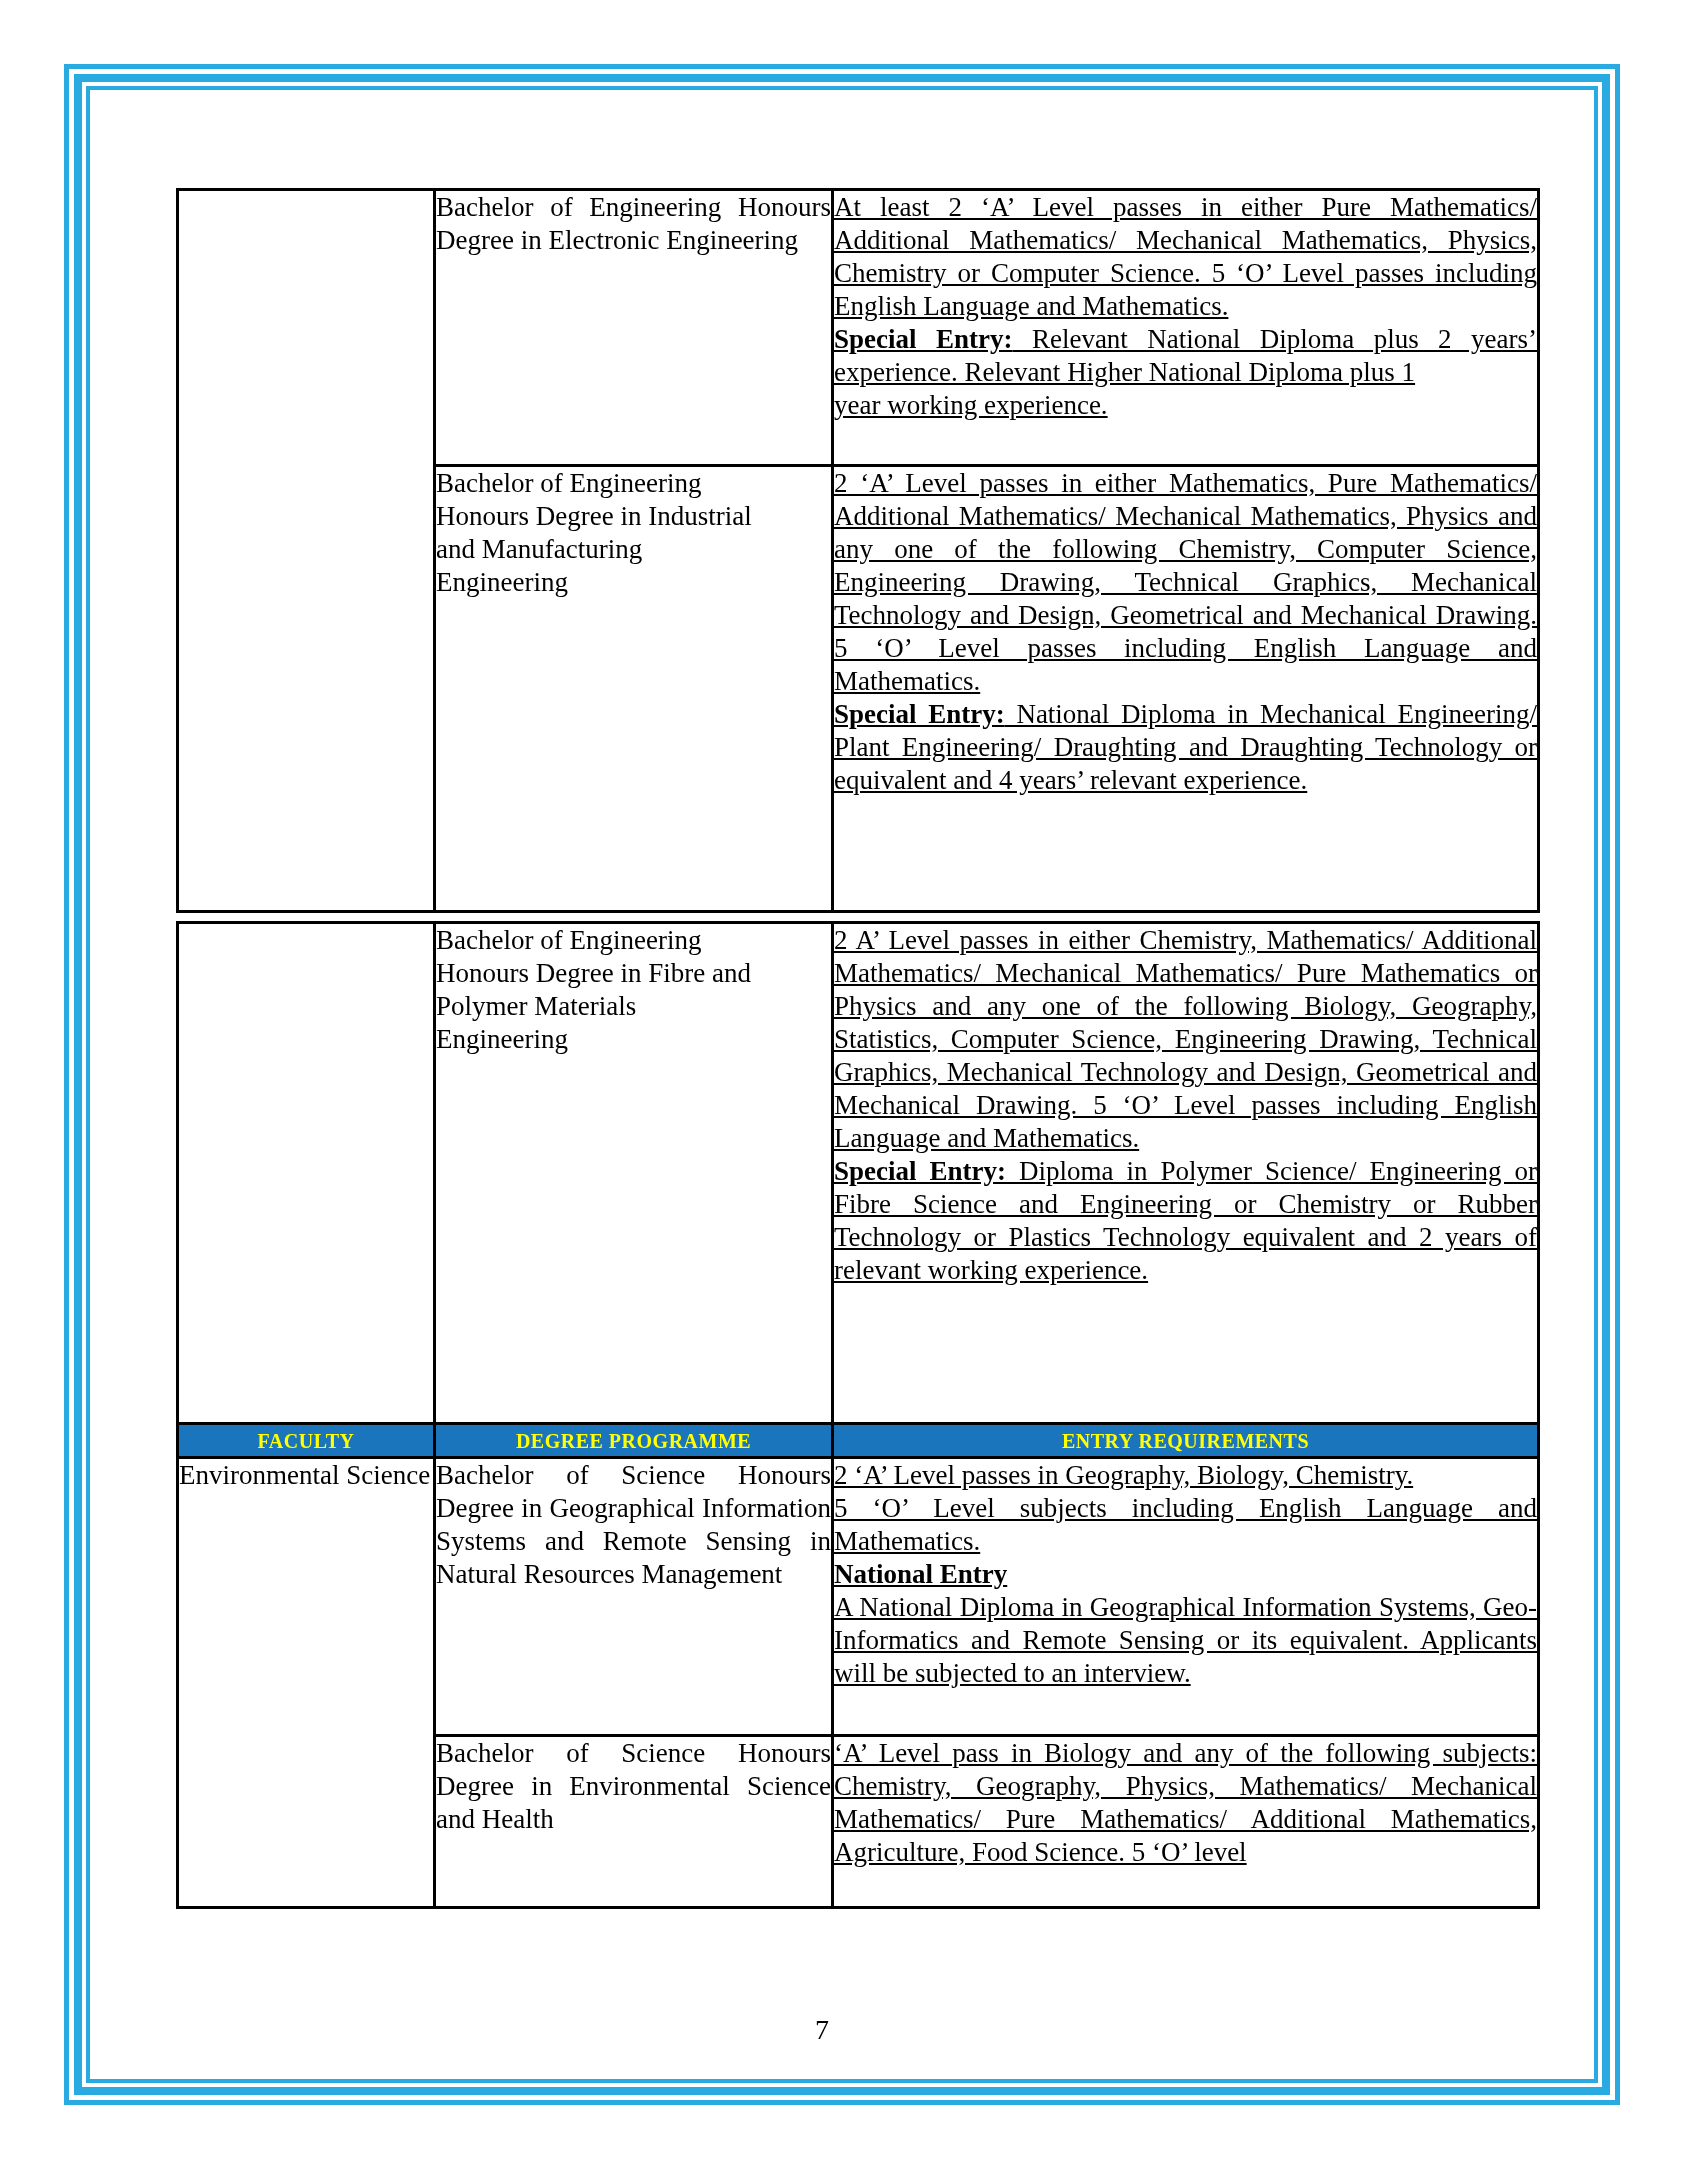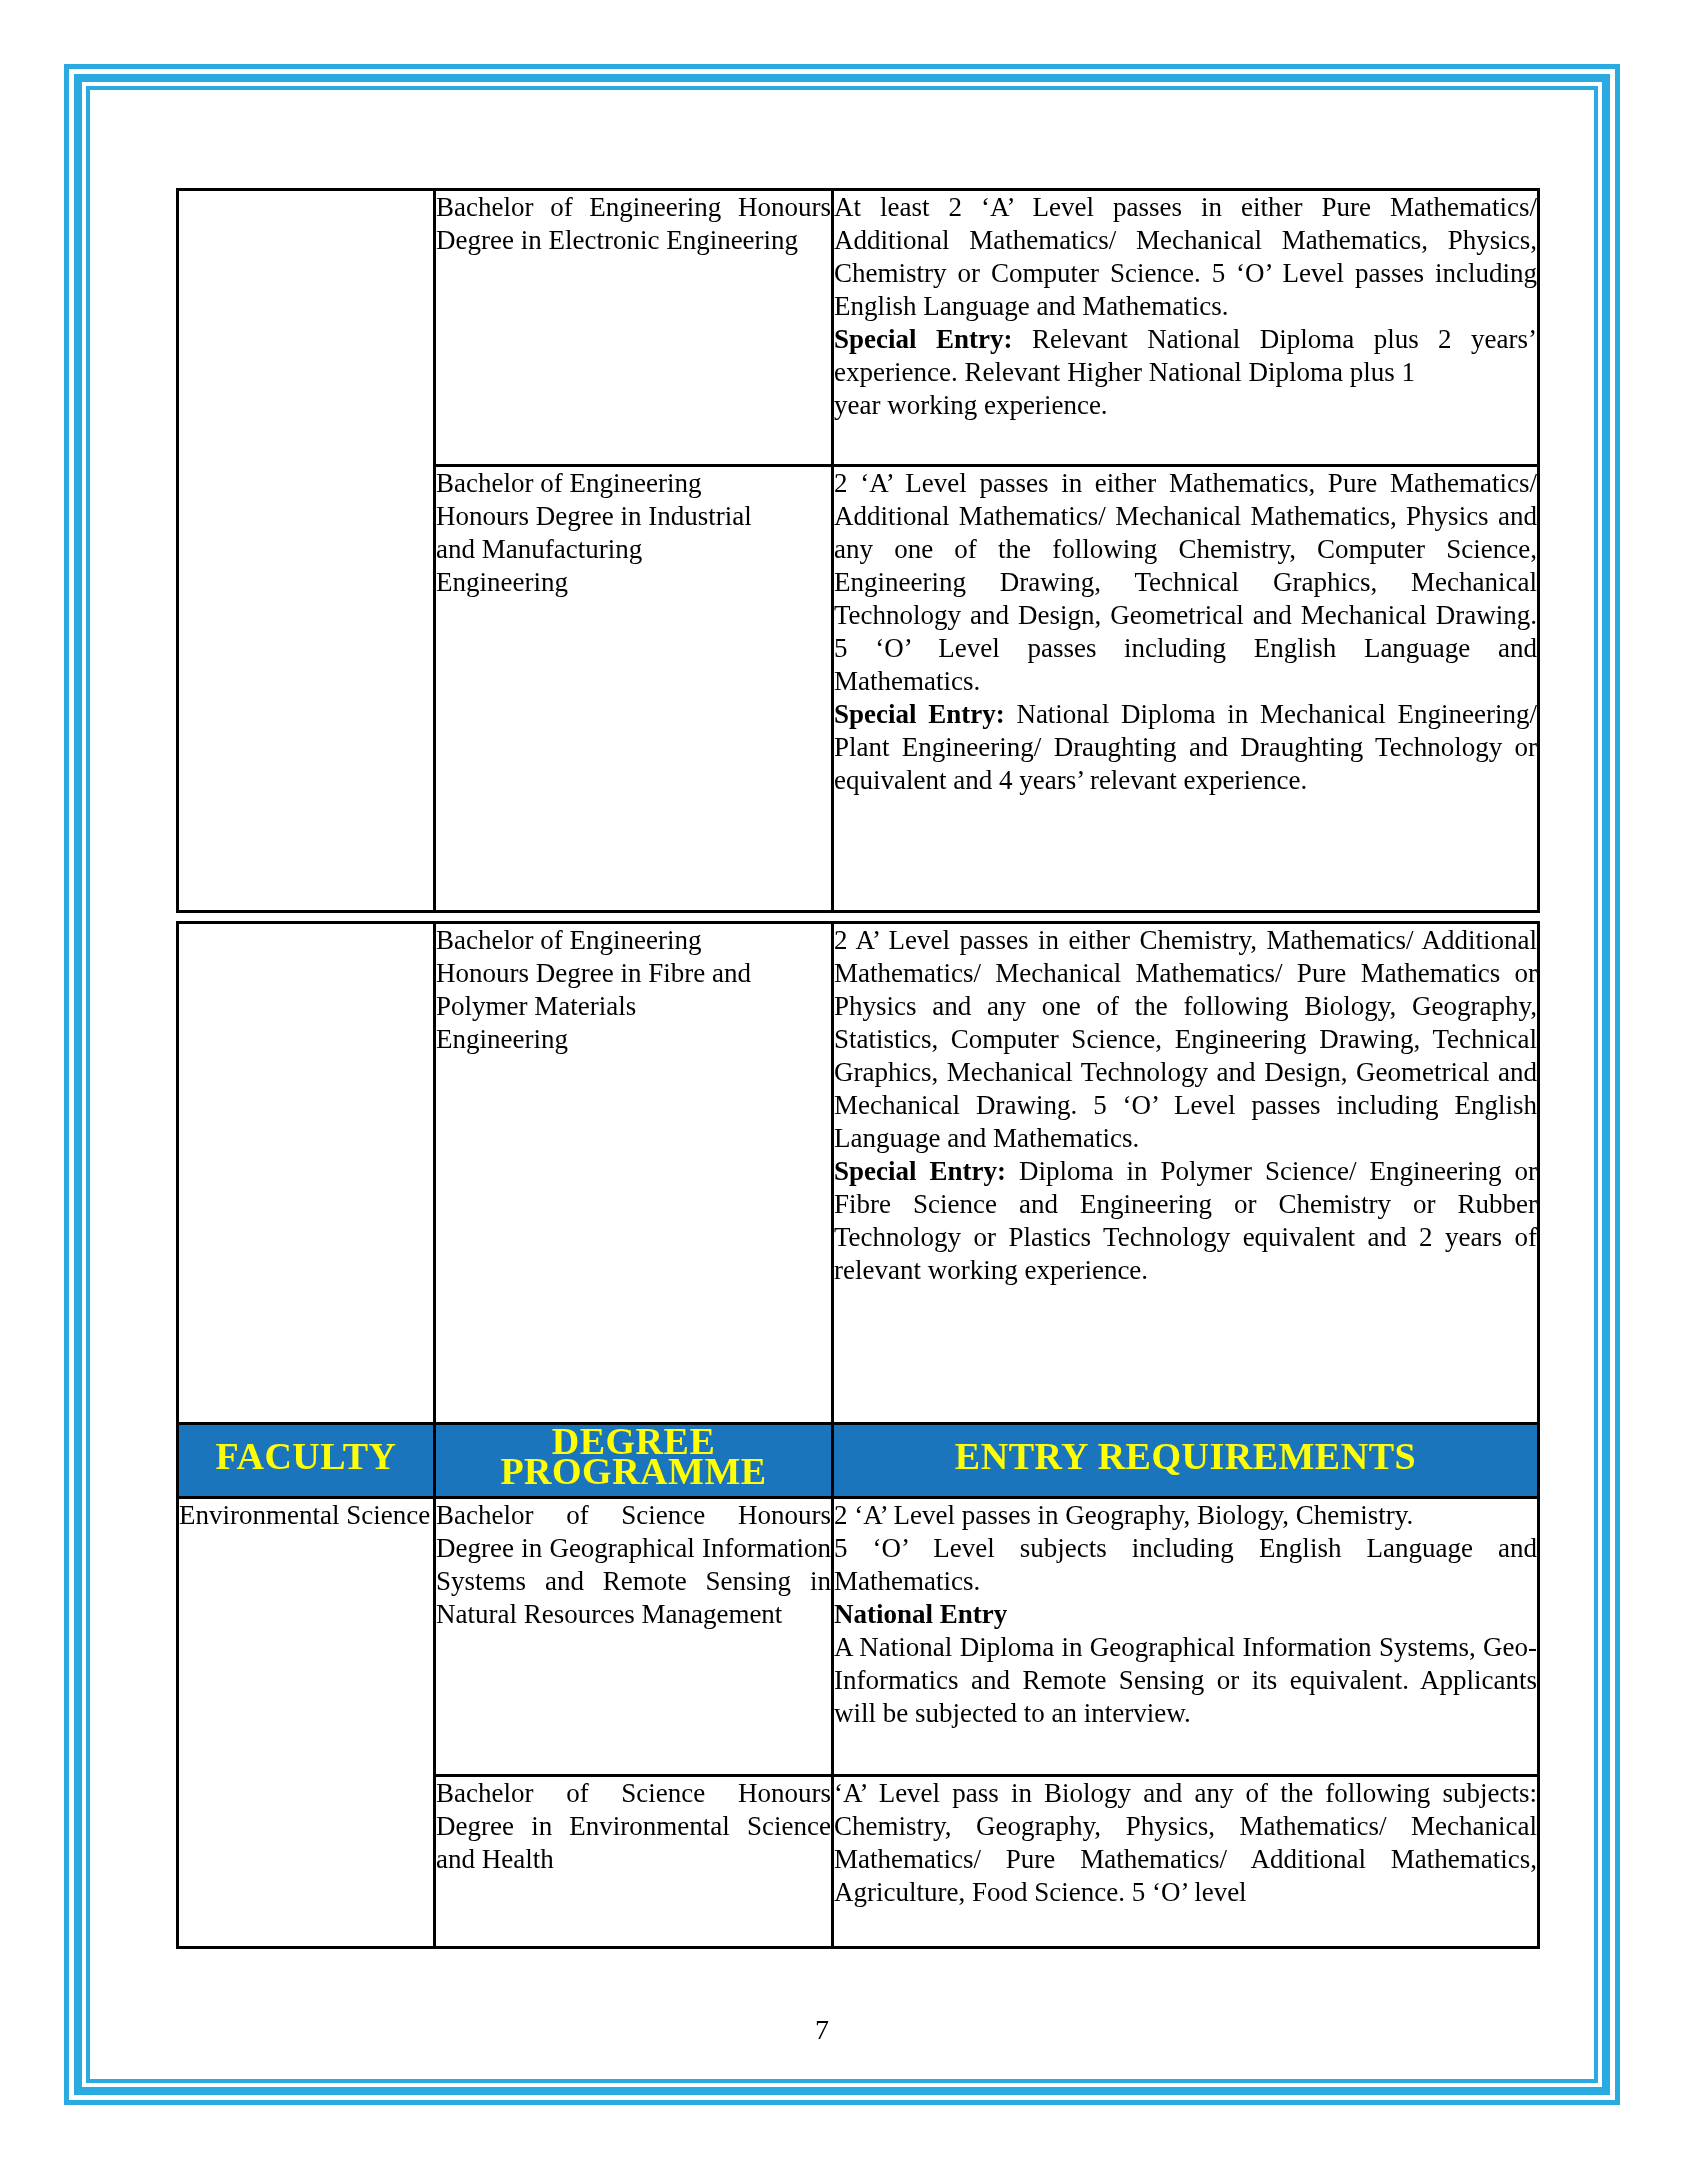--- a/index.html
+++ b/index.html
@@ -24,25 +24,25 @@
   table.doc td, table.doc th{
     border:3px solid var(--tbl,#000);vertical-align:top;box-sizing:border-box;padding:0;
   }
   .c1{padding:6px 10px 0 13px;}
   .c2{padding:6px 10px 0 19px;}
   .c3{padding:6px 11px 0 12px;}
   .just{text-align:justify;}
   .pre{white-space:pre-line;margin-left:47px;}
   .b{font-weight:bold;}
   .fac{font-weight:normal;text-align:left;}
-  .para{text-align:justify;white-space:pre-line;}
+  .para{text-align:justify;white-space:pre-line;text-decoration:underline;}
   tr.head th{
     background:var(--hdr,#1b75bc);color:var(--hdry,#ffff00);
-    font-weight:bold;font-size:38px;line-height:30px;letter-spacing:0.5px;
-    text-align:center;vertical-align:middle;padding:1px 0 10px 0;
+    font-weight:bold;font-size:20px;line-height:30px;letter-spacing:0.5px;
+    text-align:center;vertical-align:middle;padding:1px 0 0 0;
   }
   .pagenum{
     position:absolute;left:129px;top:2014px;width:1386px;
     text-align:center;font-size:28px;
   }
 </style>
 </head>
 <body style="--hdr: #1b75bc; --hdry: #ffff00; --frame: #29abe2; --tbl: #000000; --txt: #000000;">
 
 <div class="frame-outer">

